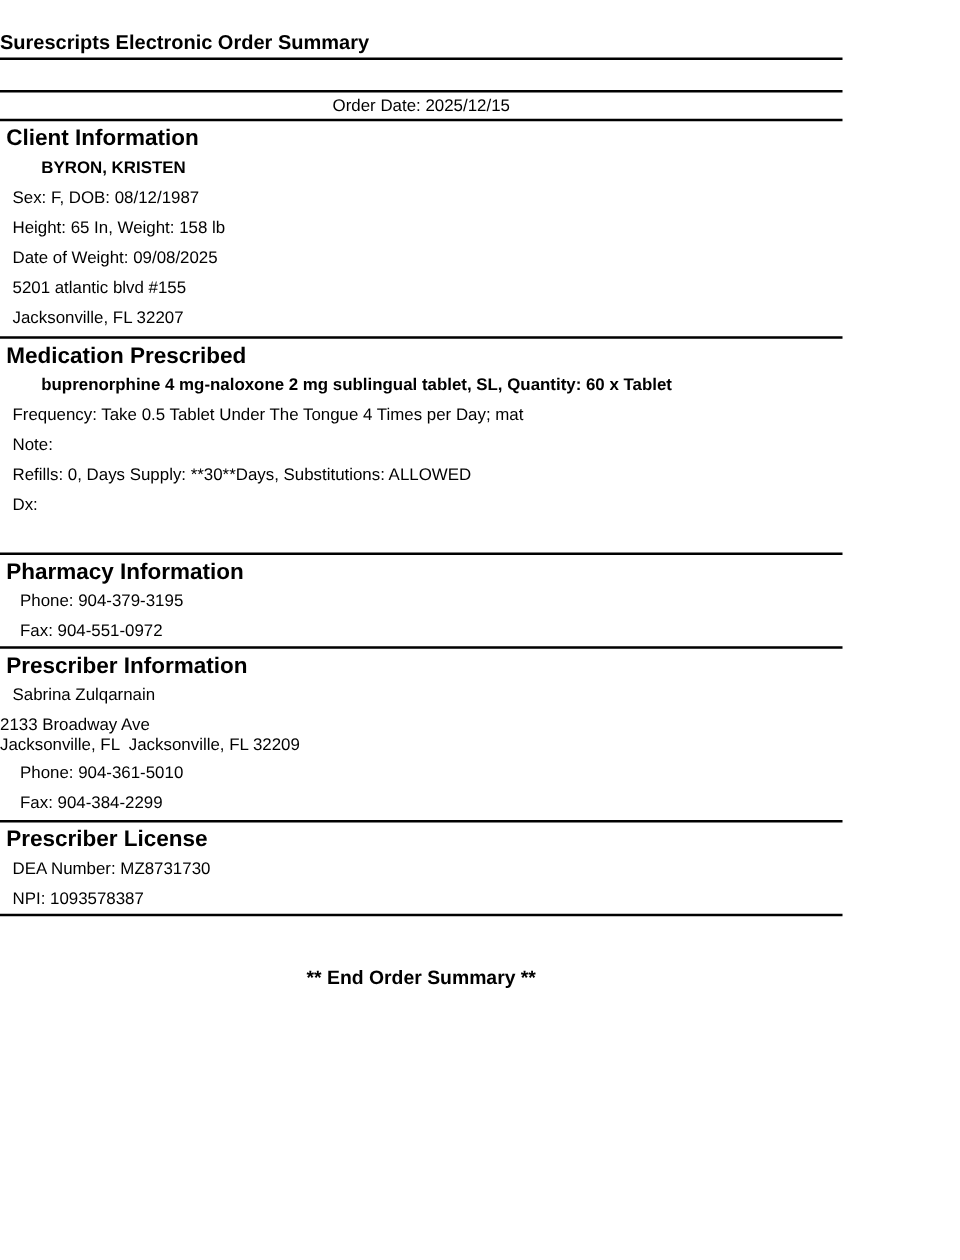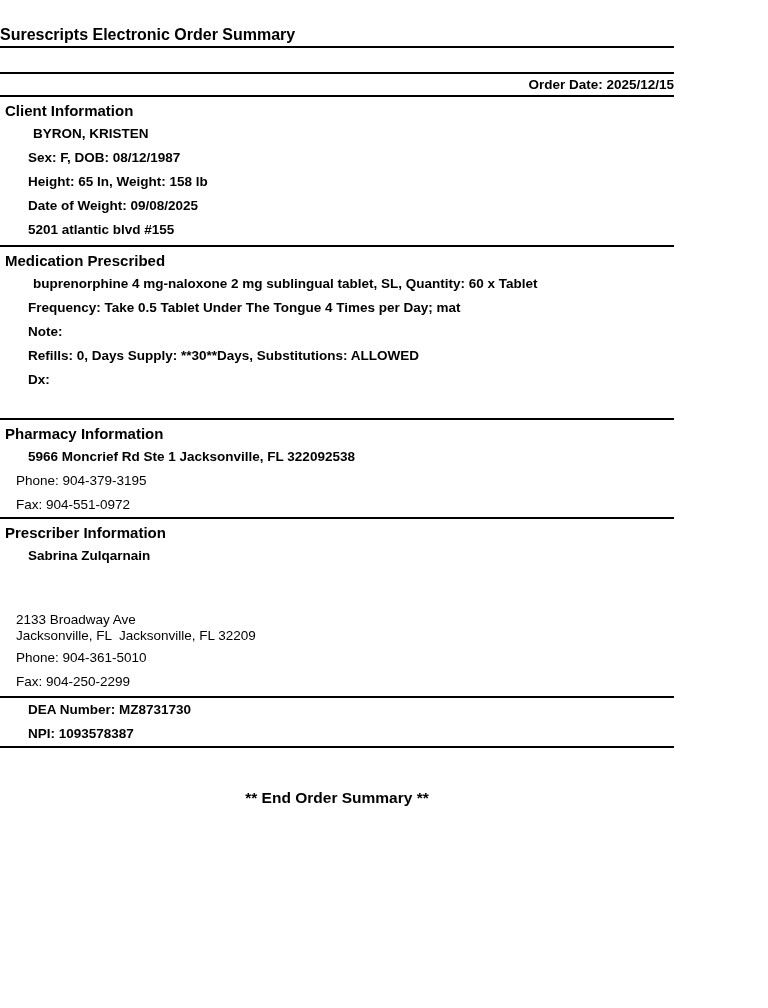--- a/index.html
+++ b/index.html
@@ -28,49 +28,46 @@
     font-weight: bold;
     text-align: left;
     padding-top: 26px;
     padding-bottom: 3px;
     line-height: 17px;
   }
   .spacer-row {
     height: 24px;
   }
   .order-date-row {
-    font-weight: bold;
-    text-align: right;
+    font-weight: normal;
+    text-align: center;
     line-height: 21px;
   }
   .section-heading {
-    font-size: 15px;
+    font-size: 18px;
     font-weight: bold;
     line-height: 19px;
     padding: 4px 0 2px 5px;
   }
   .line {
-    padding-left: 28px;
+    padding-left: 10px;
     line-height: 24px;
     white-space: pre-wrap;
-    font-weight: bold;
   }
   .bold-line {
     padding-left: 33px;
     line-height: 24px;
     font-weight: bold;
     white-space: pre-wrap;
   }
   .addr-block {
-    padding-left: 16px;
     line-height: 15.5px;
     padding-top: 4px;
     padding-bottom: 3px;
     white-space: pre-wrap;
-    margin-top: 40px;
   }
   .phone-row {
     display: flex;
     padding-left: 16px;
     line-height: 24px;
     flex-direction: column;
   }
   .phone-row .phone {
     width: 277px;
   }
@@ -100,56 +97,57 @@
   <div class="order-date-row">Order Date: 2025/12/15</div>
   <div class="hr"></div>
 
   <div>
     <div class="section-heading">Client Information</div>
     <div class="bold-line">BYRON, KRISTEN</div>
     <div class="line">Sex: F, DOB: 08/12/1987</div>
     <div class="line">Height: 65 In, Weight: 158 lb</div>
     <div class="line">Date of Weight: 09/08/2025</div>
     <div class="line">5201 atlantic blvd #155</div>
+    <div class="line">Jacksonville, FL 32207</div>
   </div>
   <div class="hr" style="margin-top:3px;"></div>
 
   <div>
     <div class="section-heading">Medication Prescribed</div>
     <div class="bold-line">buprenorphine 4 mg-naloxone 2 mg sublingual tablet, SL, Quantity: 60 x Tablet</div>
     <div class="line">Frequency: Take 0.5 Tablet Under The Tongue 4 Times per Day; mat</div>
     <div class="line">Note:</div>
     <div class="line">Refills: 0, Days Supply: **30**Days, Substitutions: ALLOWED</div>
     <div class="line">Dx:</div>
   </div>
   <div class="gap-before-pharmacy"></div>
   <div class="hr"></div>
 
   <div>
     <div class="section-heading">Pharmacy Information</div>
-    <div class="line">5966 Moncrief Rd Ste 1 Jacksonville, FL 322092538</div>
     <div class="phone-row">
       <span class="phone">Phone: 904-379-3195</span>
       <span>Fax: 904-551-0972</span>
     </div>
   </div>
   <div class="hr"></div>
 
   <div>
     <div class="section-heading">Prescriber Information</div>
     <div class="line">Sabrina Zulqarnain</div>
     <div class="addr-block"><span>2133 Broadway Ave</span><br><span>Jacksonville, FL  Jacksonville, FL 32209</span></div>
     <div class="phone-row">
       <span class="phone">Phone: 904-361-5010</span>
-      <span>Fax: 904-250-2299</span>
+      <span>Fax: 904-384-2299</span>
     </div>
   </div>
   <div class="hr" style="margin-top:2px;"></div>
 
   <div>
+    <div class="section-heading">Prescriber License</div>
     <div class="line">DEA Number: MZ8731730</div>
     <div class="line">NPI: 1093578387</div>
   </div>
   <div class="hr"></div>
 
   <div class="end-marker">** End Order Summary **</div>
 
 </div>
 
 </body></html>

